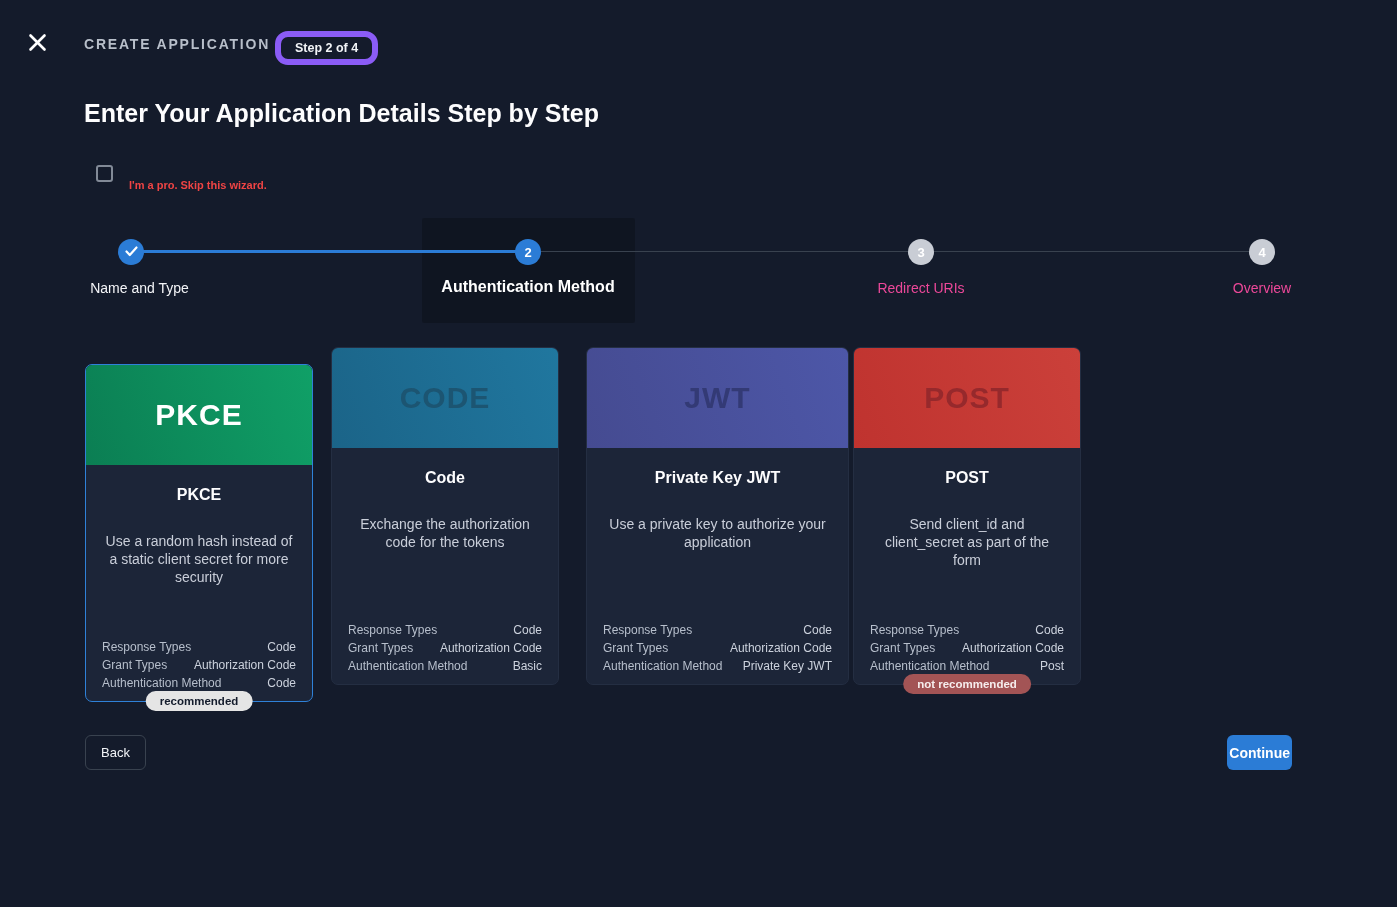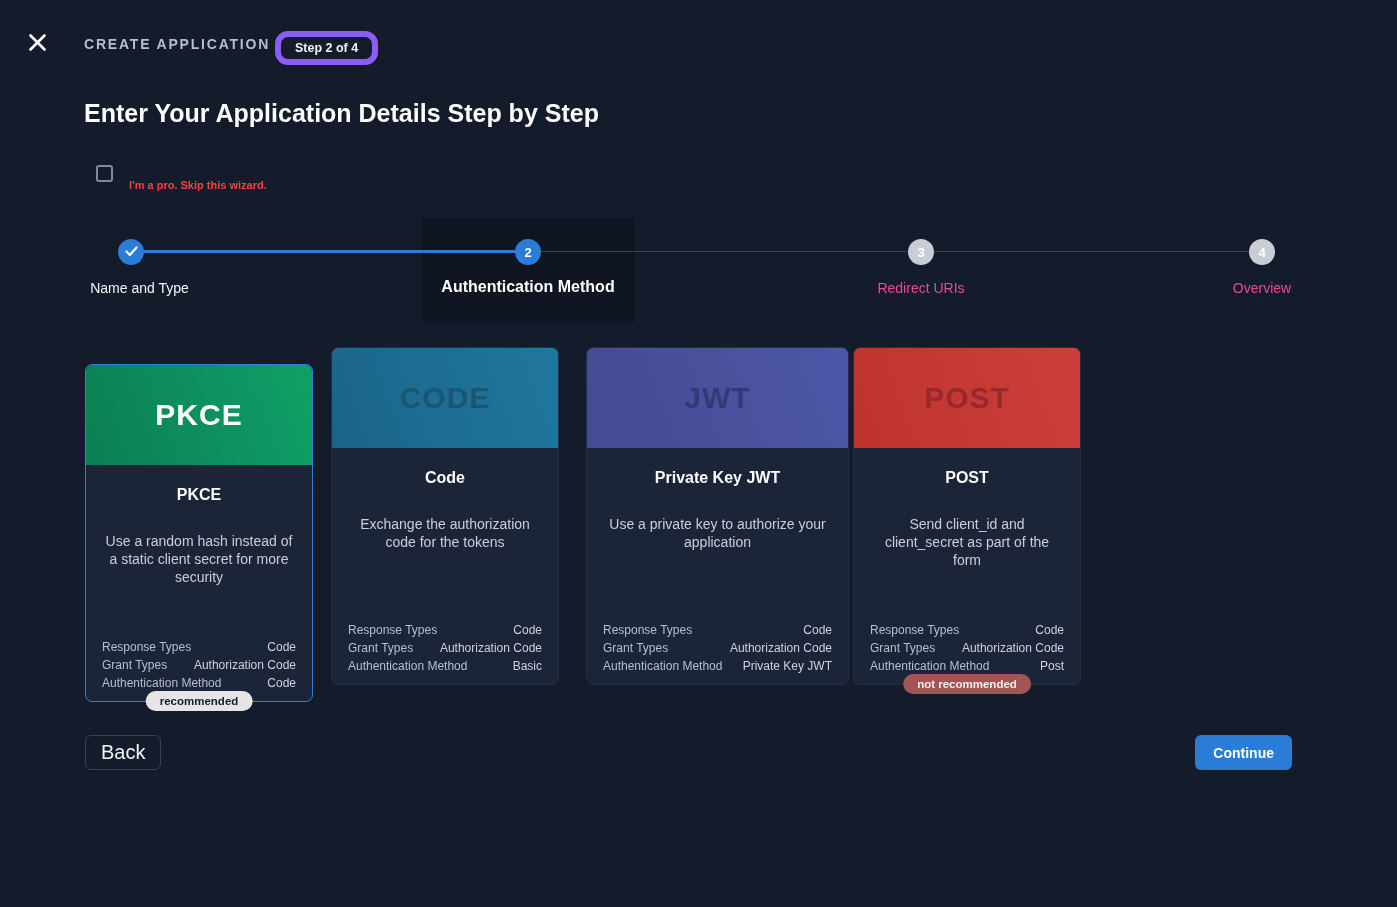--- a/index.html
+++ b/index.html
@@ -136,25 +136,25 @@
   }
   .pill--recommended { background: #e5e5e5; color: #141c2c; }
   .pill--not-recommended { background: #a35455; color: #f6eded; margin-top: 46px; }
 
   
   .back-btn {
     position: absolute; left: 85px; top: 735px;
     height: 35px; padding: 0 15px;
     background: transparent; border: 1px solid #39424f; border-radius: 6px;
     font-family: "Liberation Sans", sans-serif;
-    font-size: 20px; color: #f2f4f7; cursor: pointer;
+    font-size: 13px; color: #f2f4f7; cursor: pointer;
   }
   .continue-btn {
     position: absolute; right: 105px; top: 735px;
-    height: 35px; padding: 0 18px;
+    height: 35px; padding: 0 2px;
     background: #2b7cd6; border: none; border-radius: 6px;
     font-family: "Liberation Sans", sans-serif;
     font-size: 14px; font-weight: 700; color: #ffffff; cursor: pointer;
   }
 </style>
 </head>
 <body>
 
 <button class="close-btn">
   <span>

